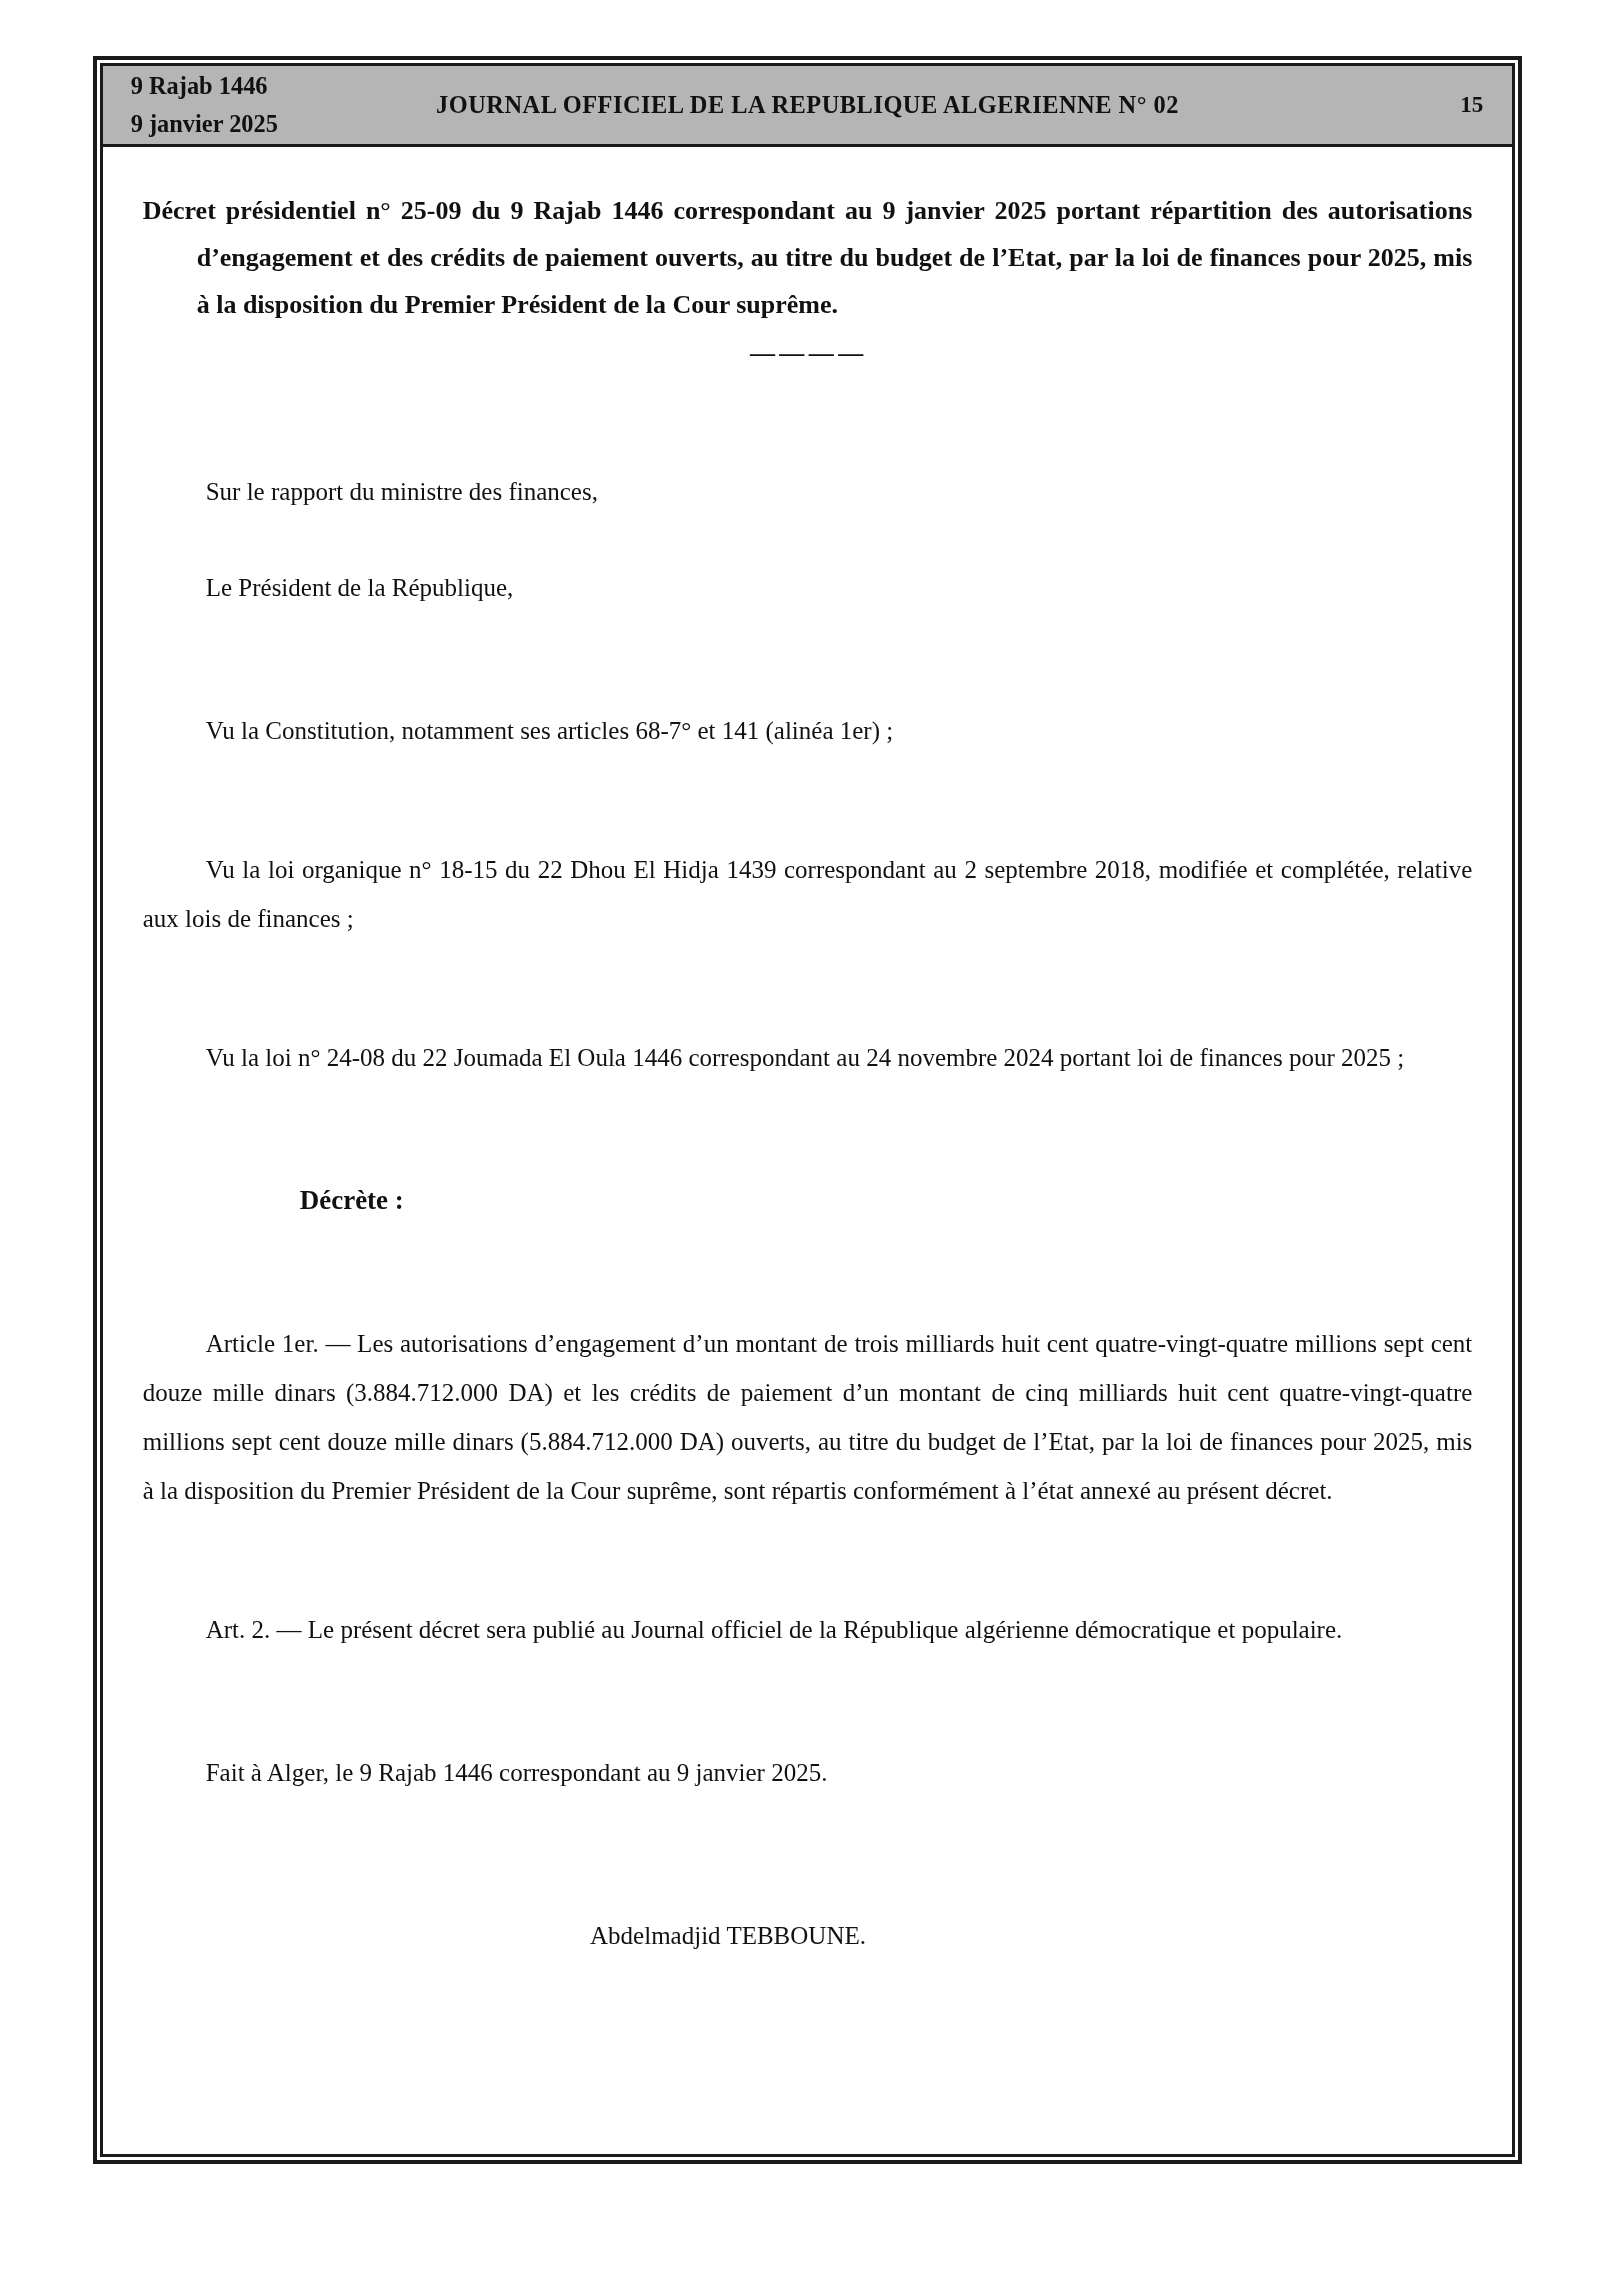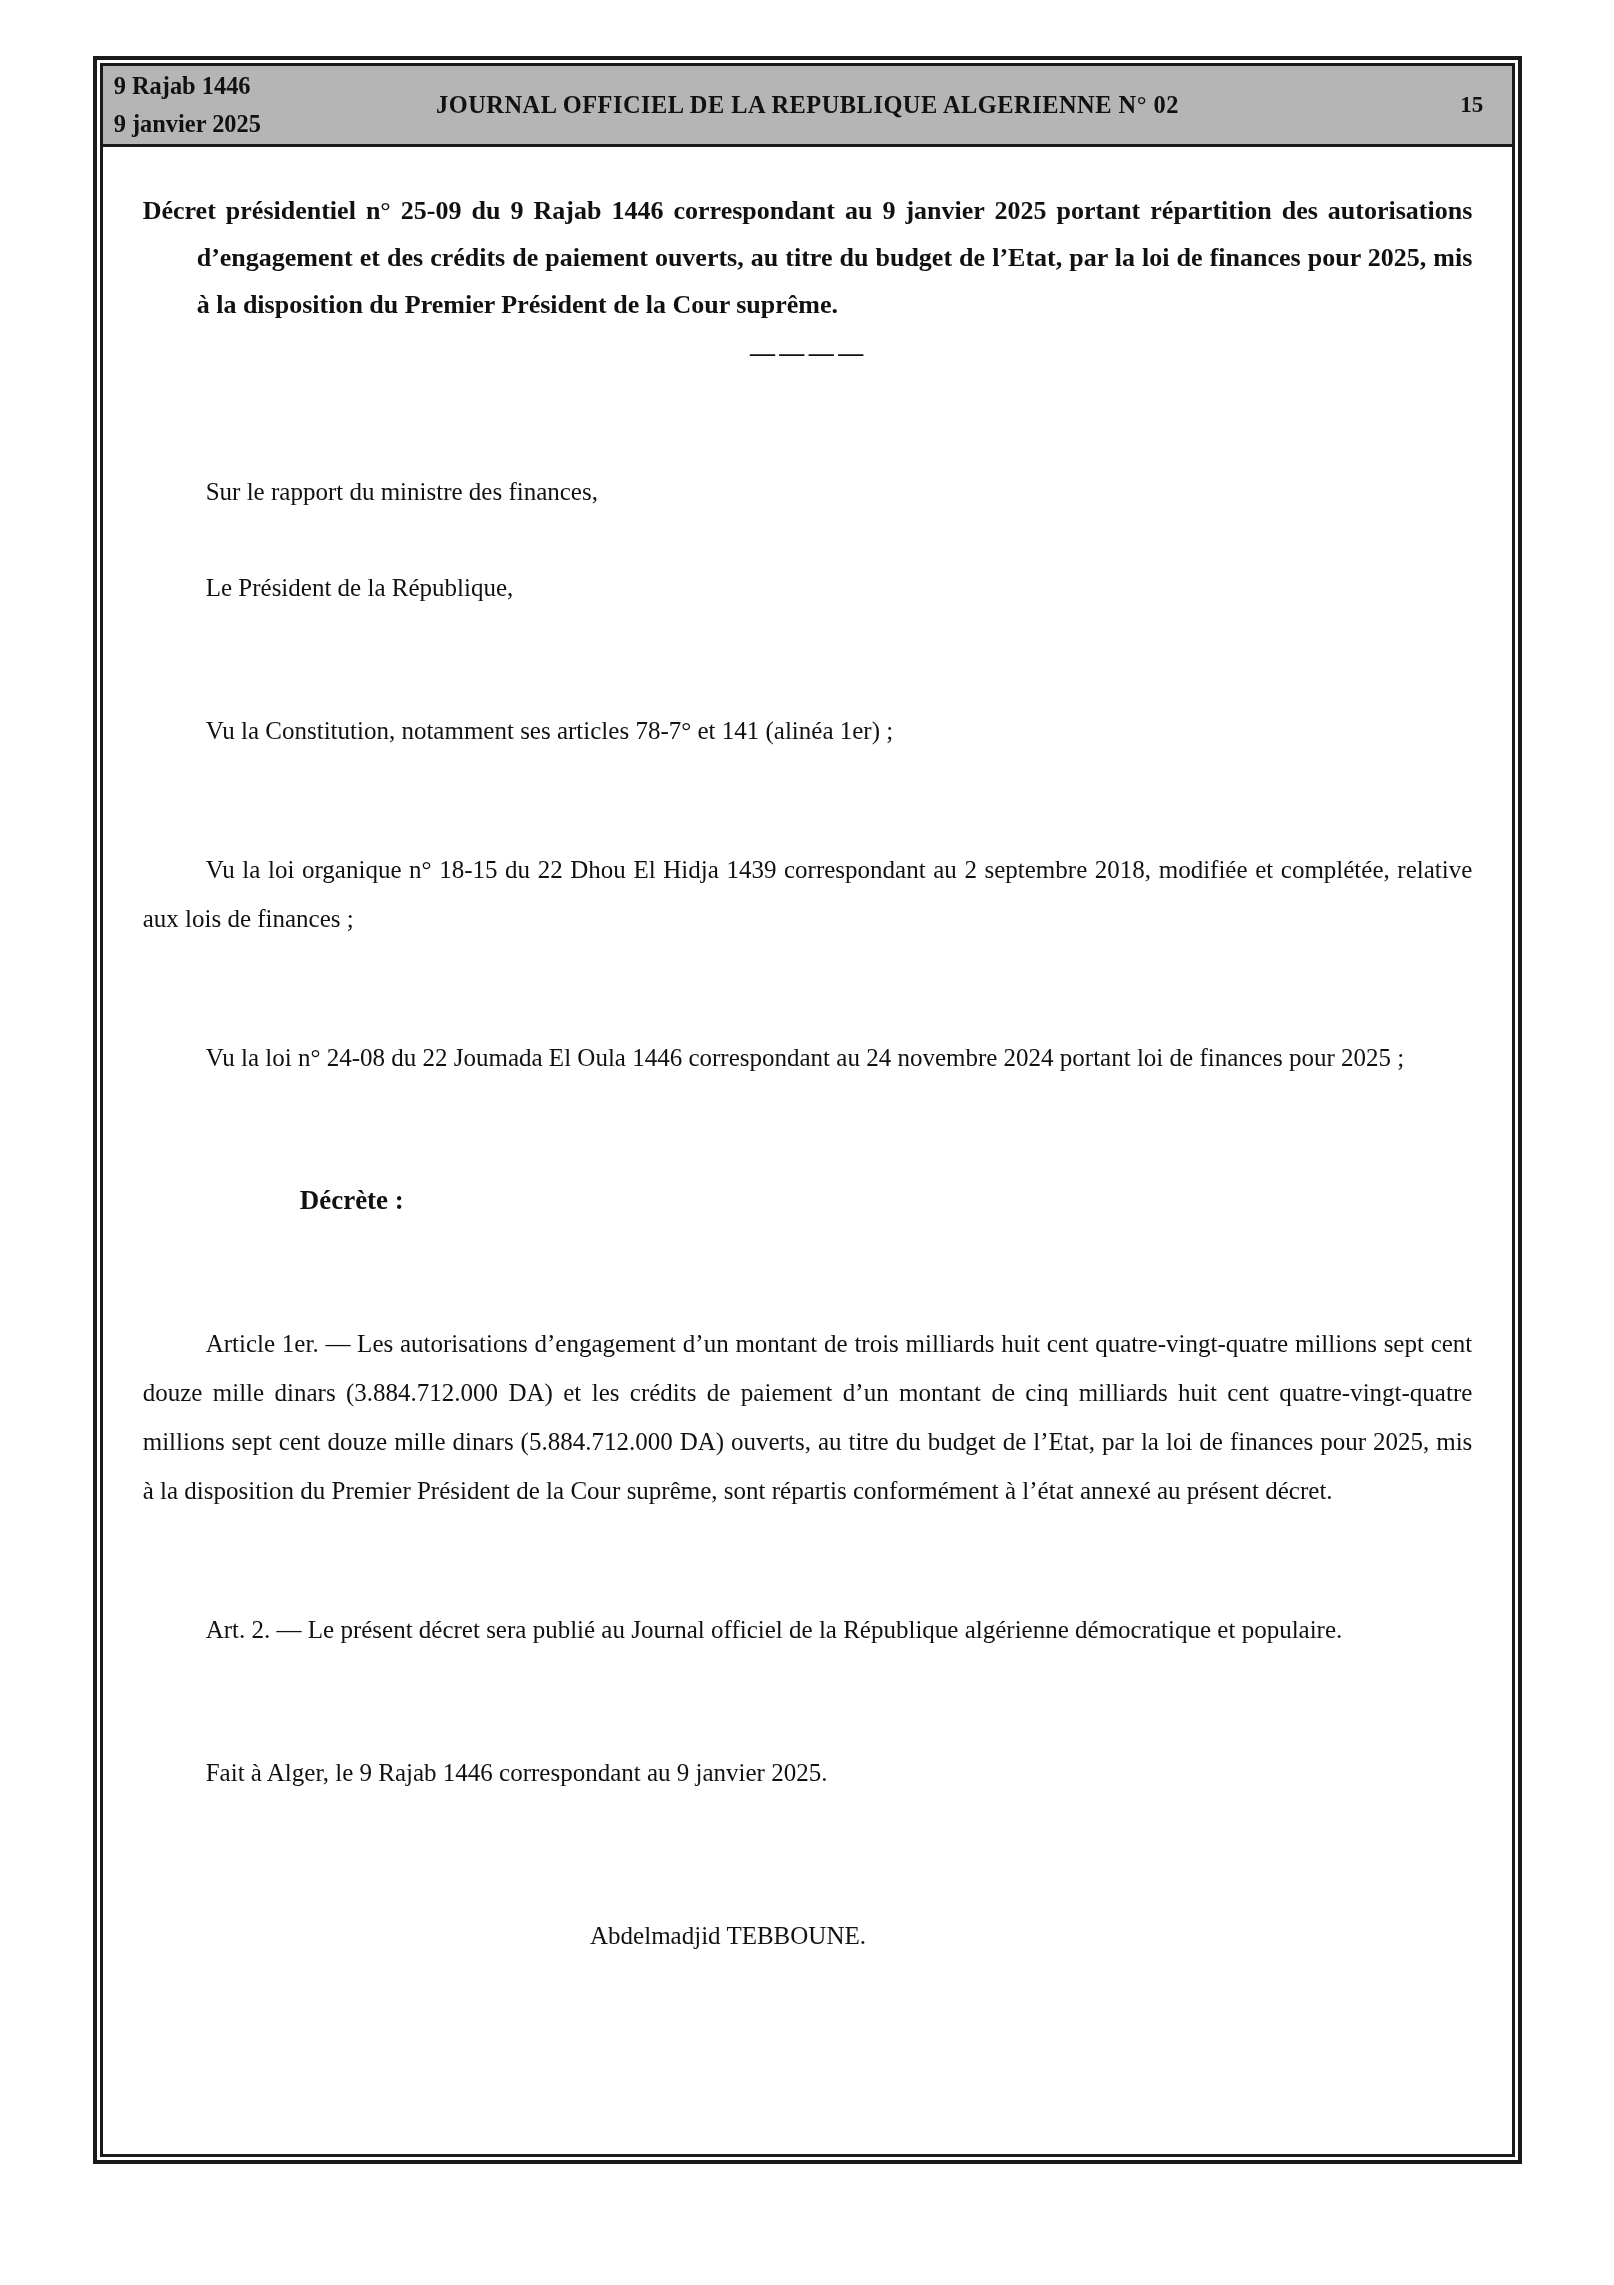--- a/index.html
+++ b/index.html
@@ -25,21 +25,21 @@
     overflow: hidden;
   }
   .header-band {
     position: relative;
     height: 81px;
     background: #b5b5b5;
     border-bottom: 3.6px solid #1a1a1a;
   }
   .header-dates {
     position: absolute;
-    left: 11px; top: 1.8px;
+    left: 28px; top: 1.8px;
     font-weight: bold;
     font-size: 24.4px;
     line-height: 38px;
     white-space: nowrap;
   }
   .header-title {
     position: absolute;
     left: 0; right: 0;
     top: 50%;
     transform: translateY(-50%);
@@ -118,21 +118,21 @@
 
     <div class="content">
       <p class="doc-title">Décret présidentiel n° 25-09 du 9 Rajab 1446 correspondant au 9 janvier 2025 portant répartition des autorisations d’engagement et des crédits de paiement ouverts, au titre du budget de l’Etat, par la loi de finances pour 2025, mis à la disposition du Premier Président de la Cour suprême.</p>
 
       <p class="separator">— — — —</p>
 
       <p class="para m-std">Sur le rapport du ministre des finances,</p>
 
       <p class="para m-1">Le Président de la République,</p>
 
-      <p class="para m-big">Vu la Constitution, notamment ses articles 78-7° et 141 (alinéa 1er) ;</p>
+      <p class="para m-big">Vu la Constitution, notamment ses articles 68-7° et 141 (alinéa 1er) ;</p>
 
       <p class="para m-std">Vu la loi organique n° 18-15 du 22 Dhou El Hidja 1439 correspondant au 2 septembre 2018, modifiée et complétée, relative aux lois de finances ;</p>
 
       <p class="para m-std">Vu la loi  n° 24-08 du  22 Joumada El Oula 1446 correspondant au 24 novembre 2024 portant loi de finances pour 2025 ;</p>
 
       <p class="decrete-line">Décrète :</p>
 
       <p class="para m-big">Article  1er.  —  Les autorisations d’engagement d’un montant de trois milliards huit cent quatre-vingt-quatre millions sept cent douze mille dinars (3.884.712.000 DA) et les crédits de paiement d’un montant de cinq milliards huit cent quatre-vingt-quatre millions sept cent douze mille  dinars (5.884.712.000 DA) ouverts, au titre du  budget de l’Etat, par la loi de finances pour 2025, mis à la disposition du Premier Président de la Cour suprême, sont répartis conformément à l’état annexé au présent décret.</p>
 
       <p class="para m-std"><span>Art. 2. — Le présent décret sera publié au </span><span class="italic">Journal officiel</span><span> de la République algérienne démocratique et populaire.</span></p>

